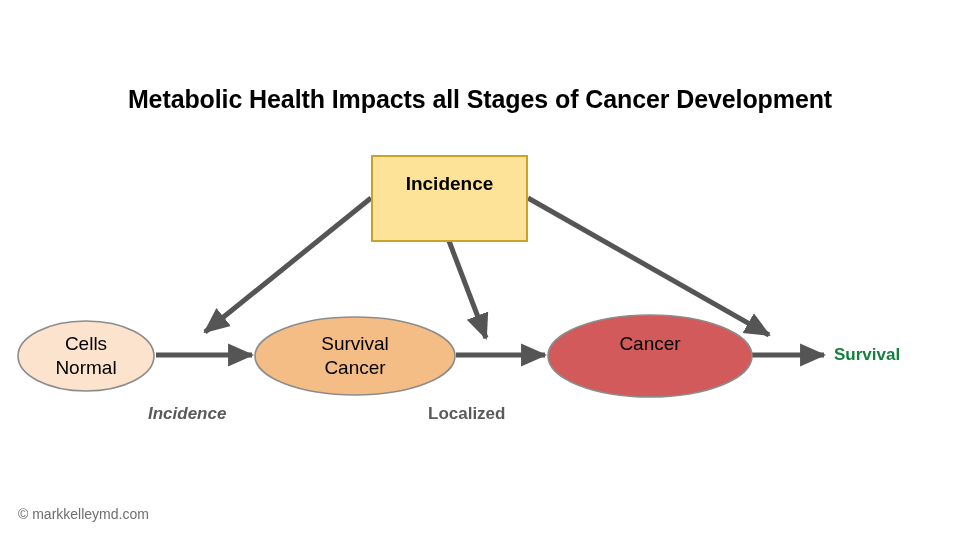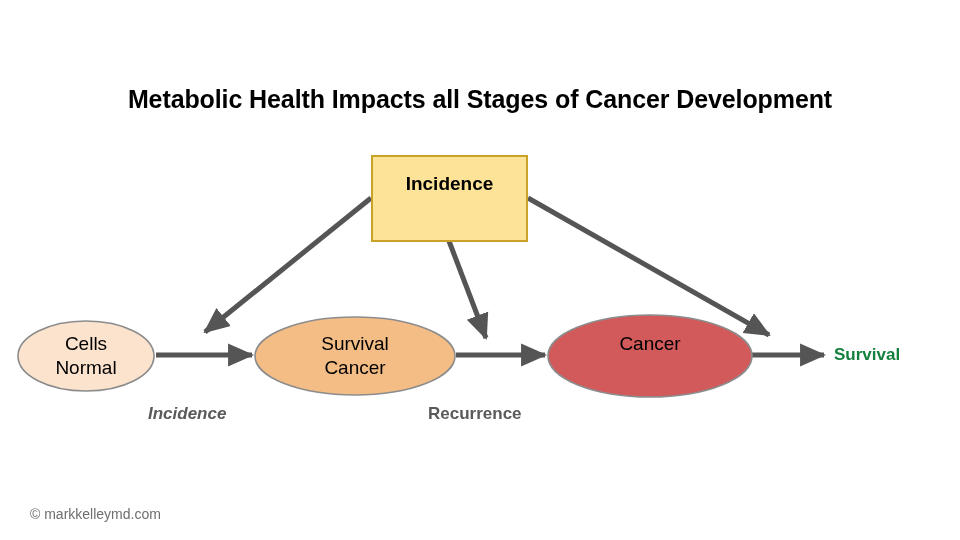--- a/index.html
+++ b/index.html
@@ -70,21 +70,20 @@
     white-space: nowrap;
   }
 
   .credit {
     position: absolute;
     left: 18px;
     top: 506px;
     font-size: 14px;
     color: #6e6e6e;
     white-space: nowrap;
-    margin-left: 12px;
   }
 </style>
 </head>
 <body>
 
 <div class="diagram-title">Metabolic Health Impacts all Stages of Cancer Development</div>
 
 <svg id="canvas" viewBox="0 0 960 540" xmlns="http://www.w3.org/2000/svg">
   <defs>
     <marker id="arrowhead" viewBox="0 0 10 10" refX="9.2" refY="5" markerWidth="5.2" markerHeight="5.2" orient="auto-start-reverse">
@@ -124,17 +123,17 @@
   <div>Survival</div>
   <div>Cancer</div>
 </div>
 
 <div class="node-label stage-label" style="left:548px; top:332px; width:204px;">
   <div>Cancer</div>
 </div>
 
 <div class="edge-label" style="left:148px; top:404px;font-style:italic;">Incidence</div>
 
-<div class="edge-label" style="left:428px; top:404px;">Recurrence</div>
+<div class="edge-label" style="left:428px; top:404px;">Localized</div>
 
 <div class="terminal-label" style="left:834px; top:345px;">Survival</div>
 
 <div class="credit">© markkelleymd.com</div>
 
 </body></html>

